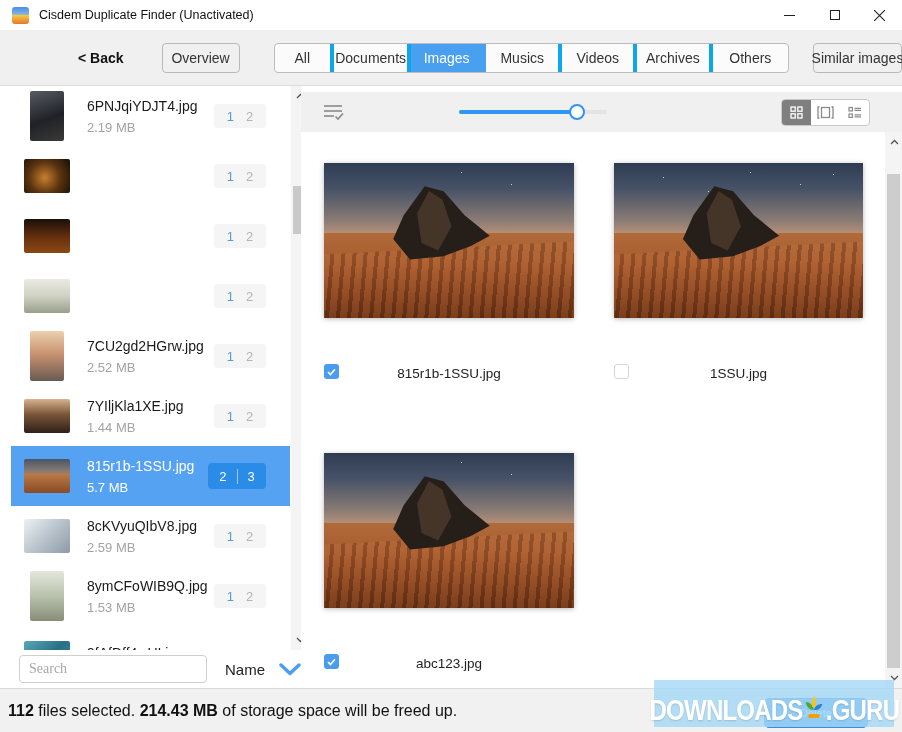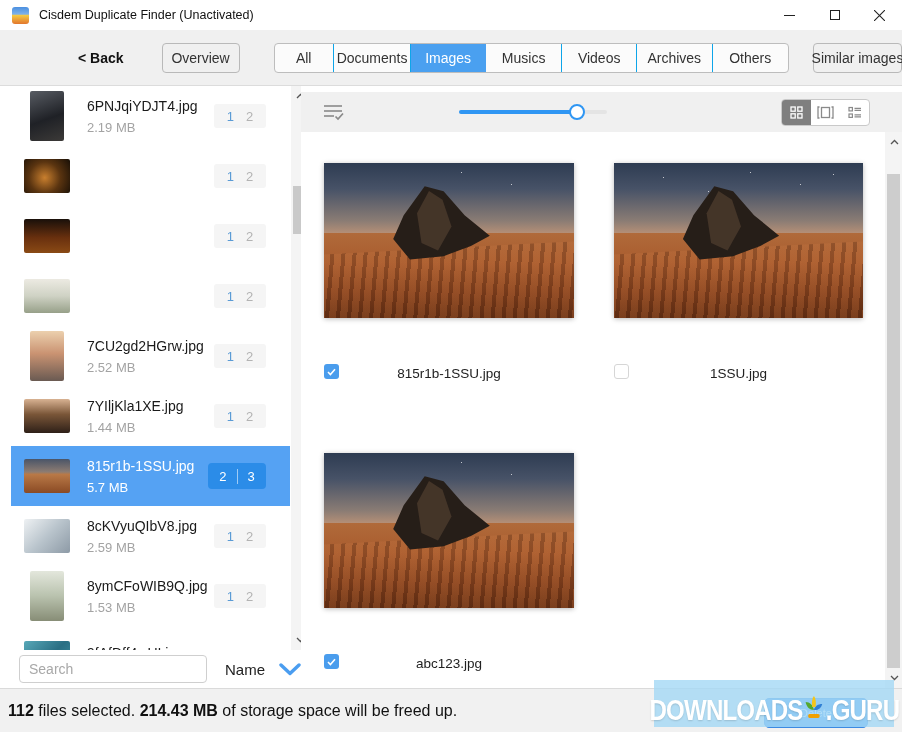--- a/index.html
+++ b/index.html
@@ -14,21 +14,21 @@
   .win-controls { margin-left:auto; display:flex; height:30px; }
   .win-btn { width:45px; height:30px; display:flex; align-items:center; justify-content:center; }
   .win-btn svg { display:block; }
 
   
   .toolbar { position:absolute; left:0; top:30px; width:902px; height:56px; background:#f0f0f0; border-bottom:1px solid #dcdcdc; display:flex; align-items:center;padding-left:48px; }
   .back-btn { font-size:14px; font-weight:bold; color:#111; margin-left:30px; white-space:nowrap; }
   .pill-btn { height:30px; border:1px solid #b9b9b9; border-radius:4px; background:transparent; font-size:14px; color:#333; display:flex; align-items:center; justify-content:center; padding:0 14px; white-space:nowrap; }
   .overview-btn { margin-left:38px; width:78px; }
   .tab-group { margin-left:34px; height:30px; display:flex; border:1px solid #bdbdbd; border-radius:4px; overflow:hidden; background:#fbfbfb; }
-  .tab { height:100%; display:flex; align-items:center; justify-content:center; font-size:14px; color:#333; border-right:1px solid #0ea5e9; }
+  .tab { height:100%; display:flex; align-items:center; justify-content:center; font-size:14px; color:#333; border-right:4px solid #0ea5e9; }
   .tab:last-child { border-right:none; }
   .tab.active { background:#4aa0f0; color:#fff; border-right-color:#4aa0f0; }
   .t-all{width:62px}.t-documents{width:81px}.t-images{width:78px}.t-musics{width:80px}.t-videos{width:78px}.t-archives{width:79px}.t-others{width:79px}
   .similar-btn { margin-left:24px; width:89px; padding:0 6px; }
 
   
   .leftcol { position:absolute; left:0; top:86px; width:300px; bottom:44px; background:#fff; border-right:1px solid #d8d8d8;margin-left:11px; }
   .filelist { position:absolute; left:0; top:0; right:20px; bottom:38px; overflow:hidden; }
   .file-row { height:60px; display:flex; align-items:center; position:relative; padding-left:12px; }
   .file-row.selected { background:#55a2f3; }
@@ -46,21 +46,21 @@
   .badge-chip.sel .badge-b { color:#fff; padding-left:10px; }
 
   
   .side-scroll { position:absolute; right:1px; top:0; width:18px; bottom:38px; background:#f4f4f4; }
   .scroll-arrow { position:absolute; left:0; width:18px; height:16px; display:flex; align-items:center; justify-content:center; }
   .side-scroll .up{top:2px} .side-scroll .down{bottom:2px}
   .side-thumb { position:absolute; left:2px; width:14px; top:100px; height:48px; background:#c9c9c9; }
 
   
   .searchrow { position:absolute; left:0; bottom:0; width:100%; height:38px; background:#fff; display:flex; align-items:center; }
-  .search-input { margin-left:8px; width:188px; height:28px; border:1px solid #cfcfcf; border-radius:4px; padding:0 9px; font-size:14px; font-family:Liberation Sans, sans-serif; color:#0f172a; background:#fff; outline:none; }
+  .search-input { margin-left:8px; width:188px; height:28px; border:1px solid #cfcfcf; border-radius:4px; padding:0 9px; font-size:14px; font-family:Liberation Serif, serif; color:#0f172a; background:#fff; outline:none; }
   .search-input::placeholder { color:#a8a8a8; }
   .sort-combo { margin-left:18px; display:flex; align-items:center; }
   .sort-label { font-size:15px; color:#222; margin-right:14px; }
 
   
   .main { position:absolute; left:301px; top:86px; right:0; bottom:44px; background:#fff; }
   .main-toolbar { position:absolute; left:0; top:6px; right:0; height:40px; background:#f0f0f0; display:flex; align-items:center; }
   .selectall-icon { margin-left:22px; }
   .slider { position:absolute; left:158px; top:14px; width:148px; height:12px; }
   .slider-track { position:absolute; left:0; top:4px; width:100%; height:4px; border-radius:2px; background:#e4e4e4; }

